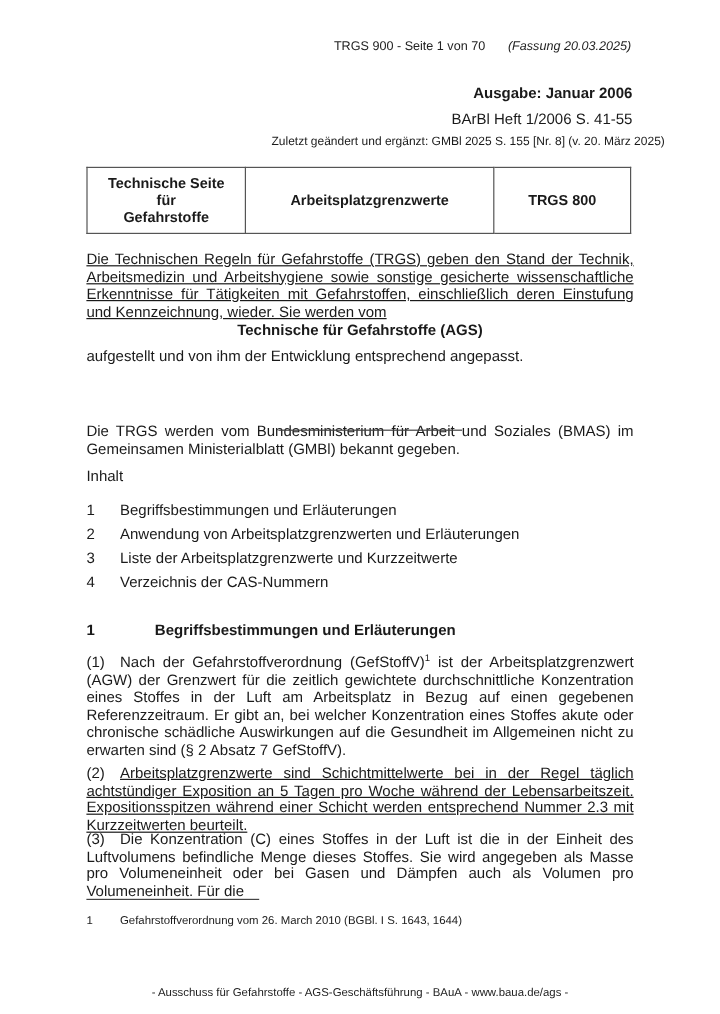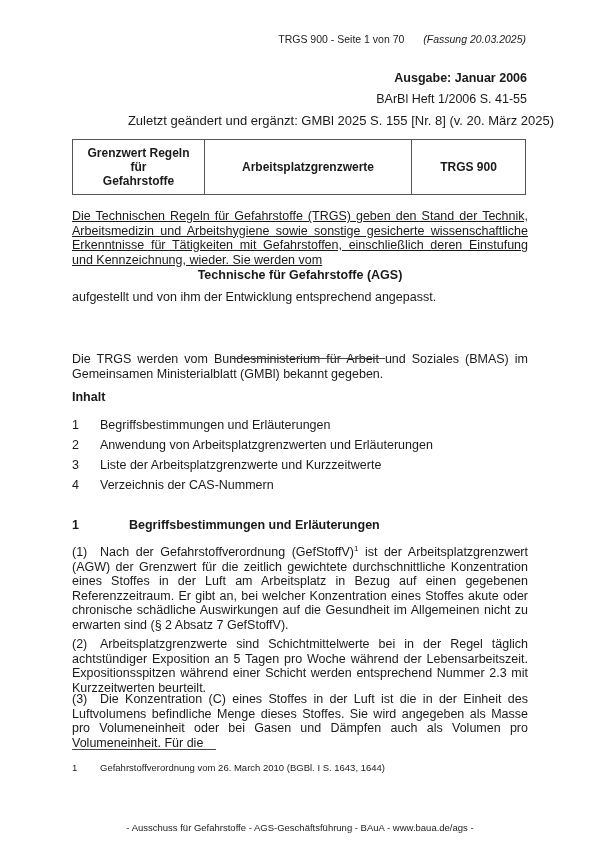--- a/index.html
+++ b/index.html
@@ -3,28 +3,28 @@
 <meta charset="utf-8">
 <style>
   html, body { margin: 0; padding: 0; background: #ffffff; }
   body { width: 600px; height: 845px; position: relative; overflow: hidden;
          font-family: "Liberation Sans", sans-serif; color: #1a1a1a; }
   .abs { position: absolute; text-align: right; }
   .hdr { top: 33px; left: 0; width: 526px; text-align: right; font-size: 10.5px; color: #222; }
   .hdr i { font-style: italic; margin-left: 16px; }
   .ausgabe { top: 71px; right: 73px; font-size: 12.5px; font-weight: bold; }
   .barbl { top: 92px; right: 73px; font-size: 12.5px; }
-  .zuletzt { top: 113px; right: 46px; font-size: 13px; }
+  .zuletzt { top: 113px; right: 46px; font-size: 10px; }
   table.head { position: absolute; top: 139px; left: 72px; width: 454px; height: 56px;
                border-collapse: collapse; font-size: 12px; font-weight: bold; }
   table.head td { border: 1px solid #555; text-align: center; vertical-align: middle; padding: 0; line-height: 14px; }
   .body-text { position: absolute; left: 72px; width: 456px; font-size: 12.5px; line-height: 14.5px; text-align: justify; }
   .center-bold { position: absolute; left: 72px; width: 456px; text-align: center; font-weight: bold; font-size: 12.5px; }
   .sep { position: absolute; top: 358px; left: 232px; width: 153px; height: 0; border-top: 1px solid #444; }
-  .inhalt { position: absolute; top: 390px; left: 72px; font-weight: bold; font-size: 12.5px; }
+  .inhalt { position: absolute; top: 390px; left: 72px; font-weight: normal; font-size: 12.5px; }
   .toc-item { position: absolute; left: 72px; font-size: 12.5px; }
   .toc-num { display: inline-block; width: 28px; }
   .sec-h { position: absolute; top: 518px; left: 72px; font-weight: bold; font-size: 12.5px; }
   .sec-h .num { display: inline-block; width: 57px; }
   .pnum { display: inline-block; width: 28px; }
   sup { font-size: 8px; vertical-align: super; line-height: 0; }
   .fn-line { position: absolute; top: 749px; left: 72px; width: 144px; border-top: 1px solid #444; }
   .fn { position: absolute; top: 762px; left: 72px; font-size: 9.5px; }
   .fn .n { display: inline-block; width: 28px; }
   .footer { position: absolute; top: 799px; left: 0; width: 600px; text-align: center; font-size: 9.5px; color: #222; margin-top: 23px; }
@@ -38,26 +38,26 @@
 </div>
 
 <div class="abs ausgabe">Ausgabe: Januar 2006</div>
 <div class="abs barbl">BArBl Heft 1/2006 S. 41-55</div>
 <div class="abs zuletzt">Zuletzt geändert und ergänzt: GMBl 2025 S. 155 [Nr. 8] (v. 20. März 2025)</div>
 
 <table class="head">
   <tbody>
       <tr>
     <td style="width:131px">
-      <div>Grenzwert Regeln</div>
+      <div>Technische Seite</div>
       <div>für</div>
       <div>Gefahrstoffe</div>
     </td>
     <td style="width:206px">Arbeitsplatzgrenzwerte</td>
-    <td>TRGS 900</td>
+    <td>TRGS 800</td>
   </tr>
 </tbody>
   </table>
 
 <div class="body-text" style="top:209px; text-align-last:left;text-decoration:underline;">Die Technischen Regeln für Gefahrstoffe (TRGS) geben den Stand der Technik, Arbeitsmedizin und Arbeitshygiene sowie sonstige gesicherte wissenschaftliche Erkenntnisse für Tätigkeiten mit Gefahrstoffen, einschließlich deren Einstufung und Kennzeichnung, wieder. Sie werden vom</div>
 <div class="center-bold" style="top:268px;">Technische für Gefahrstoffe (AGS)</div>
 <div class="body-text" style="top:290px;">aufgestellt und von ihm der Entwicklung entsprechend angepasst.</div>
 <div class="body-text" style="top:312px; text-align-last:left;margin-top:40px;">Die TRGS werden vom Bundesministerium für Arbeit und Soziales (BMAS) im Gemeinsamen Ministerialblatt (GMBl) bekannt gegeben.</div>
 
 <div class="sep"></div>
@@ -78,21 +78,21 @@
 </div>
 
 <div class="sec-h">
   <span class="num">1</span><span>Begriffsbestimmungen und Erläuterungen</span>
 </div>
 
 <div class="body-text" style="top:545px;">
   <span class="pnum">(1)</span><span>Nach der Gefahrstoffverordnung (GefStoffV)</span><sup>1</sup><span> ist der Arbeitsplatzgrenzwert (AGW) der Grenzwert für die zeitlich gewichtete durchschnittliche Konzentration eines Stoffes in der Luft am Arbeitsplatz in Bezug auf einen gegebenen Referenzzeitraum. Er gibt an, bei welcher Konzentration eines Stoffes akute oder chronische schädliche Auswirkungen auf die Gesundheit im Allgemeinen nicht zu erwarten sind (§ 2 Absatz 7 GefStoffV).</span>
 </div>
 
-<div class="body-text" style="top:637px;">
+<div class="body-text" style="top:637px;text-decoration:underline;">
   <span class="pnum">(2)</span><span>Arbeitsplatzgrenzwerte sind Schichtmittelwerte bei in der Regel täglich achtstündiger Exposition an 5 Tagen pro Woche während der Lebensarbeitszeit. Expositionsspitzen während einer Schicht werden entsprechend Nummer 2.3 mit Kurzzeitwerten beurteilt.</span>
 </div>
 
 <div class="body-text" style="top:692px;">
   <span class="pnum">(3)</span><span>Die Konzentration (C) eines Stoffes in der Luft ist die in der Einheit des Luftvolumens befindliche Menge dieses Stoffes. Sie wird angegeben als Masse pro Volumeneinheit oder bei Gasen und Dämpfen auch als Volumen pro Volumeneinheit. Für die</span>
 </div>
 
 <div class="fn-line"></div>
 <div class="fn">
   <span class="n">1</span><span>Gefahrstoffverordnung vom 26. March 2010 (BGBl. I S. 1643, 1644)</span>

